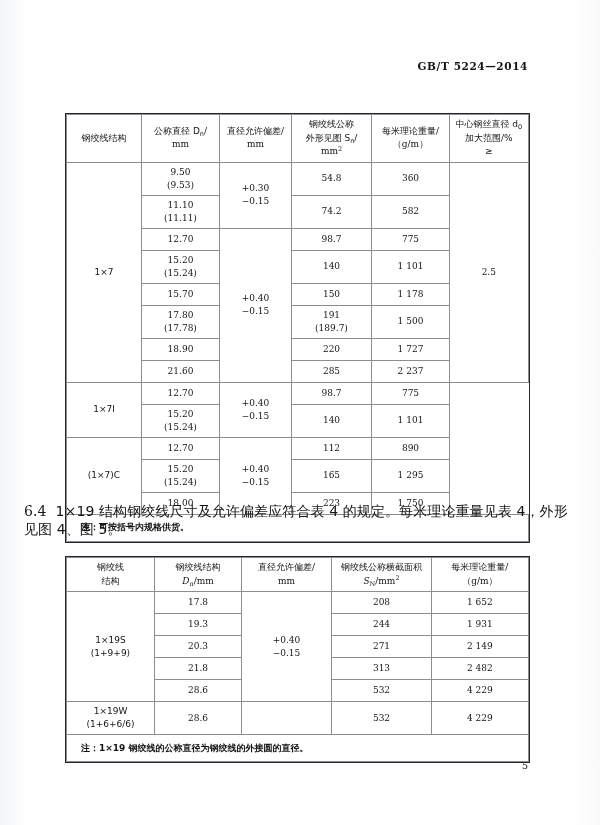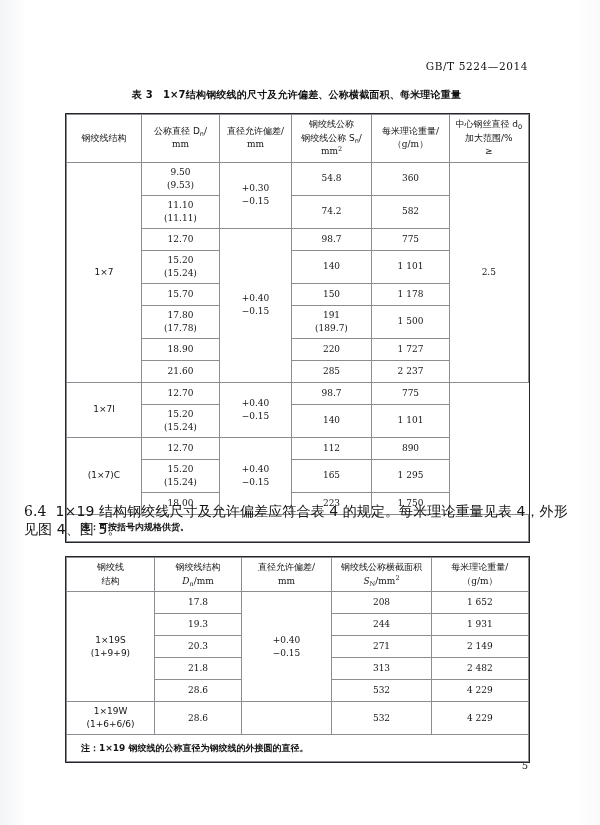--- a/index.html
+++ b/index.html
@@ -18,21 +18,21 @@
   .page {
     position: absolute;
     inset: 0;
     background: linear-gradient(90deg, #f2f4f8 0px, #ffffff 26px, #ffffff 574px, #fafafa 600px);
   }
   .header {
     position: absolute;
     top: 60px;
     right: 72px;
     font-family: "DejaVu Serif", "Liberation Serif", serif;
-    font-weight: normal;
+    font-weight: bold;
     font-size: 10.5px;
     letter-spacing: 0.6px;
     color: #141414;
   }
   .tbl-title {
     text-align: center;
     font-size: 10px;
     font-weight: bold;
     color: #121212;
     letter-spacing: 0.2px;
@@ -102,23 +102,20 @@
     color: #2a2a2a;
   }
 </style>
 </head>
 <body>
 
 <div class="page">
 
   <div class="header">GB/T 5224—2014</div>
 
-  <div id="table3-title" class="tbl-title">
-    <span>表 3</span><span class="gap"></span><span>1×7结构钢绞线的尺寸及允许偏差、公称横截面积、每米理论重量</span>
-  </div>
 
   <div id="table3-wrap">
     <div class="tblwrap" style="width:463px;">
       <table class="gb" style="width:461.6px;">
         <colgroup>
           <col style="width:75px">
             <col style="width:78px">
             <col style="width:72px">
           <col style="width:80px">
             <col style="width:78px">
@@ -131,21 +128,21 @@
             <td class="hd">
               <span><span>公称直径 D</span><sub>n</sub>/</span><br>
               <span class="ser">mm</span>
             </td>
             <td class="hd">
               <span>直径允许偏差/</span><br>
               <span class="ser">mm</span>
             </td>
             <td class="hd">
               <span>钢绞线公称</span><br>
-              <span><span>钢绞线公称 S</span><sub>n</sub>/</span><br>
+              <span><span>外形见图 S</span><sub>n</sub>/</span><br>
               <span class="ser"><span>mm</span><sup>2</sup></span>
             </td>
             <td class="hd">
               <span>每米理论重量/</span><br>
               <span class="ser">（g/m）</span>
             </td>
             <td class="hd">
               <span><span>中心钢丝直径 d</span><sub>0</sub></span><br>
               <span>加大范围/%</span><br>
               <span>≥</span>

